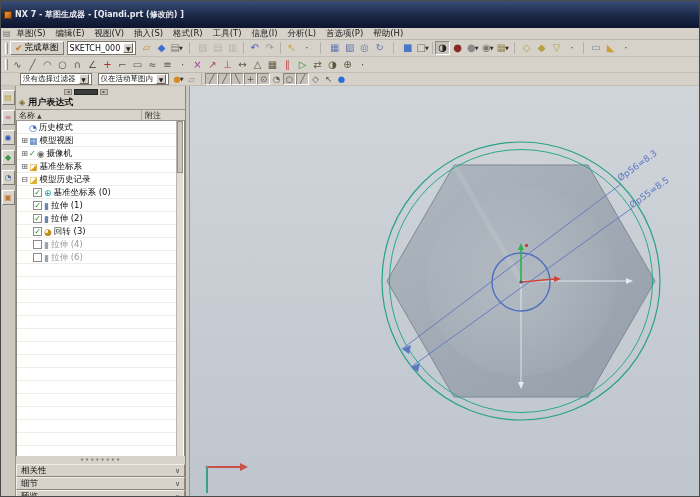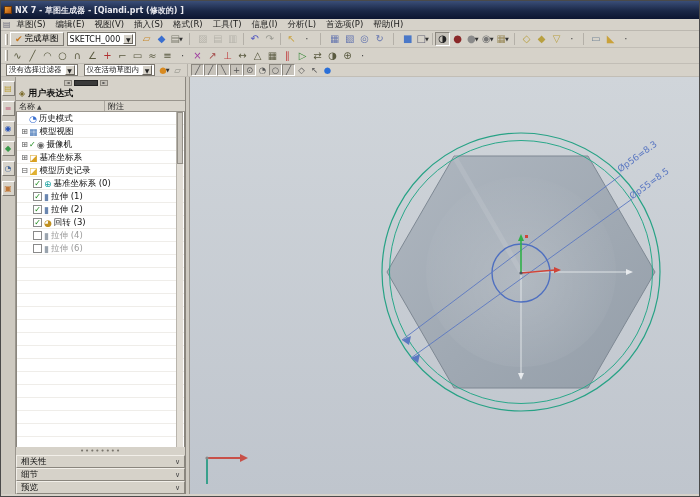--- a/index.html
+++ b/index.html
@@ -1,21 +1,21 @@
 <!DOCTYPE html>
 <html><head>
 <meta charset="utf-8">
 <style>
   html,body{margin:0;padding:0;background:#888;}
   #app{position:relative;width:700px;height:497px;font-family:"DejaVu Sans","Liberation Sans",sans-serif;
        background:#d6d2c9;overflow:hidden;box-sizing:border-box;border:1px solid #4a4a4a;}
   #app *{box-sizing:border-box;}
 
   
-  .titlebar{height:18px;background:linear-gradient(180deg,#3a4e78 0%,#1a2746 55%,#0c1530 100%);
+  .titlebar{height:27px;background:linear-gradient(180deg,#3a4e78 0%,#1a2746 55%,#0c1530 100%);
             display:flex;align-items:center;gap:3px;padding:0 3px;text-align:center;}
   .nxlogo{width:8px;height:8px;background:linear-gradient(135deg,#f0a030,#b05010);
           border:1px solid #6a3608;display:inline-block;}
   .titletext{color:#e9e9ef;font-size:8px;font-weight:bold;white-space:nowrap;letter-spacing:0;}
 
   
   .menubar{height:12px;display:flex;align-items:center;gap:2px;padding:0 2px;
            background:#d6d2c9;border-bottom:1px solid #bcb8b0;}
   .mdicon{font-size:8px;color:#667;line-height:1;}
   .menuitem{font-size:8.5px;color:#1a1a1a;padding:0 4px;white-space:nowrap;cursor:default;}
@@ -36,21 +36,21 @@
   .icons{display:flex;align-items:center;}
   .tbico{width:15px;height:14px;display:inline-flex;align-items:center;justify-content:center;
          font-size:10px;line-height:1;border:1px solid transparent;cursor:default;}
   .tbico .g{pointer-events:none;}
   .tbico .dd{font-size:5px;color:#333;margin-left:-1px;}
   .tbico.pressed{background:#c6c2ba;border-color:#8a867e #ffffff #ffffff #8a867e;}
   .tbico.dis{opacity:.42;}
   .tbsep{display:inline-block;height:12px;border-left:1px solid #b4b0a8;margin:0 3px;}
 
   
-  .selbar{height:13px;display:flex;align-items:center;background:#d6d2c9;border-bottom:1px solid #c2beb6;padding:0 2px;}
+  .selbar{height:13px;display:flex;align-items:center;background:#d6d2c9;border-bottom:1px solid #c2beb6;padding:0 16px;}
   .selbar .tbico{width:13px;height:12px;font-size:8.5px;}
   .cuebar{height:12px;display:flex;align-items:center;background:#d6d2c9;border-bottom:1px solid #9a968e;
           font-size:8.5px;color:#222;padding:0 3px;white-space:nowrap;overflow:hidden;}
 
   
   .watermark{position:absolute;left:398px;top:57px;width:150px;height:21px;border-radius:11px;
              background:linear-gradient(180deg,#5ab6ee 0%,#2a8cd8 45%,#1170c2 100%);
              border:2px solid #0c61b0;color:#fff;font-size:12.5px;font-weight:bold;
              display:flex;align-items:center;justify-content:center;z-index:50;
              text-shadow:0 1px 2px #0a4a8a;letter-spacing:.3px;}
@@ -64,21 +64,21 @@
           display:flex;align-items:center;justify-content:center;font-size:8px;cursor:default;}
 
   .navpanel{width:170px;background:#d6d2c9;border-right:1px solid #8a867e;display:flex;flex-direction:column;position:relative;}
   .minisb{height:7px;margin:2px 0 1px 48px;width:52px;display:flex;align-items:center;}
   .minisb .sbarrow{width:8px;height:6px;background:#c6c2ba;border:1px solid #8a867e;font-size:4px;line-height:4px;
                    display:flex;align-items:center;justify-content:center;color:#333;}
   .minisb .sbthumb{width:24px;height:6px;background:#3a3a3a;border:1px solid #222;margin:0 2px;}
   .navheader{height:13px;display:flex;align-items:center;gap:3px;padding:0 3px;font-size:9px;font-weight:bold;color:#111;}
   .navheader .hicon{font-size:8px;color:#7a6a2a;}
   .colhdr{height:12px;display:flex;background:#d8d4cb;border:1px solid #9a968e;border-width:1px 0;font-size:8px;color:#222;}
-  .colhdr .c1{width:89px;padding:0 3px;border-right:1px solid #aaa69e;display:flex;align-items:center;gap:2px;}
+  .colhdr .c1{width:126px;padding:0 3px;border-right:1px solid #aaa69e;display:flex;align-items:center;gap:2px;}
   .colhdr .c2{flex:1;padding:0 3px;display:flex;align-items:center;}
   .sortglyph{font-size:6px;color:#444;}
   .tree{flex:1;background:#fff;border:1px solid #8a867e;border-width:0 1px;overflow:hidden;position:relative;
         background-image:repeating-linear-gradient(to bottom,transparent 0 12px,#efede9 12px 13px);}
   .trow{height:13px;display:flex;align-items:center;font-size:8.5px;color:#111;white-space:nowrap;padding-left:2px;}
   .trow.dim{color:#9a9a9a;}
   .trow .exp{width:9px;font-size:8px;color:#555;text-align:center;flex:none;}
   .trow .sp{display:inline-block;flex:none;}
   .chkbox{width:9px;height:9px;border:1px solid #8a8a8a;background:#fff;font-size:8px;line-height:7px;
           color:#1a8a1a;text-align:center;margin-right:2px;flex:none;}

